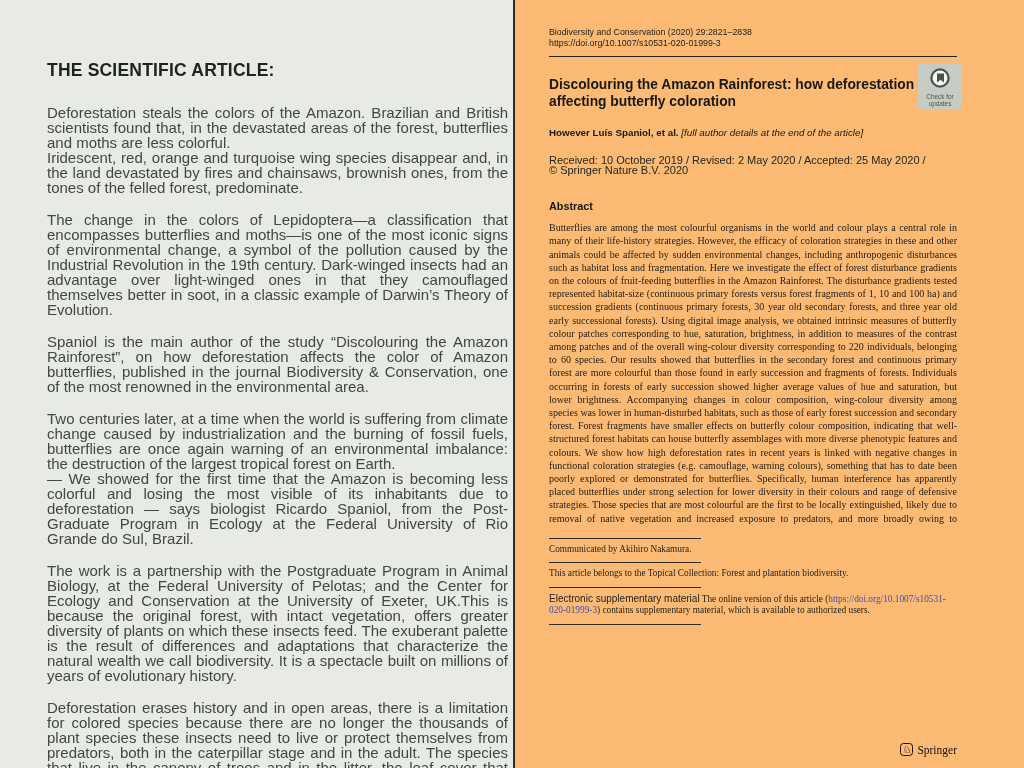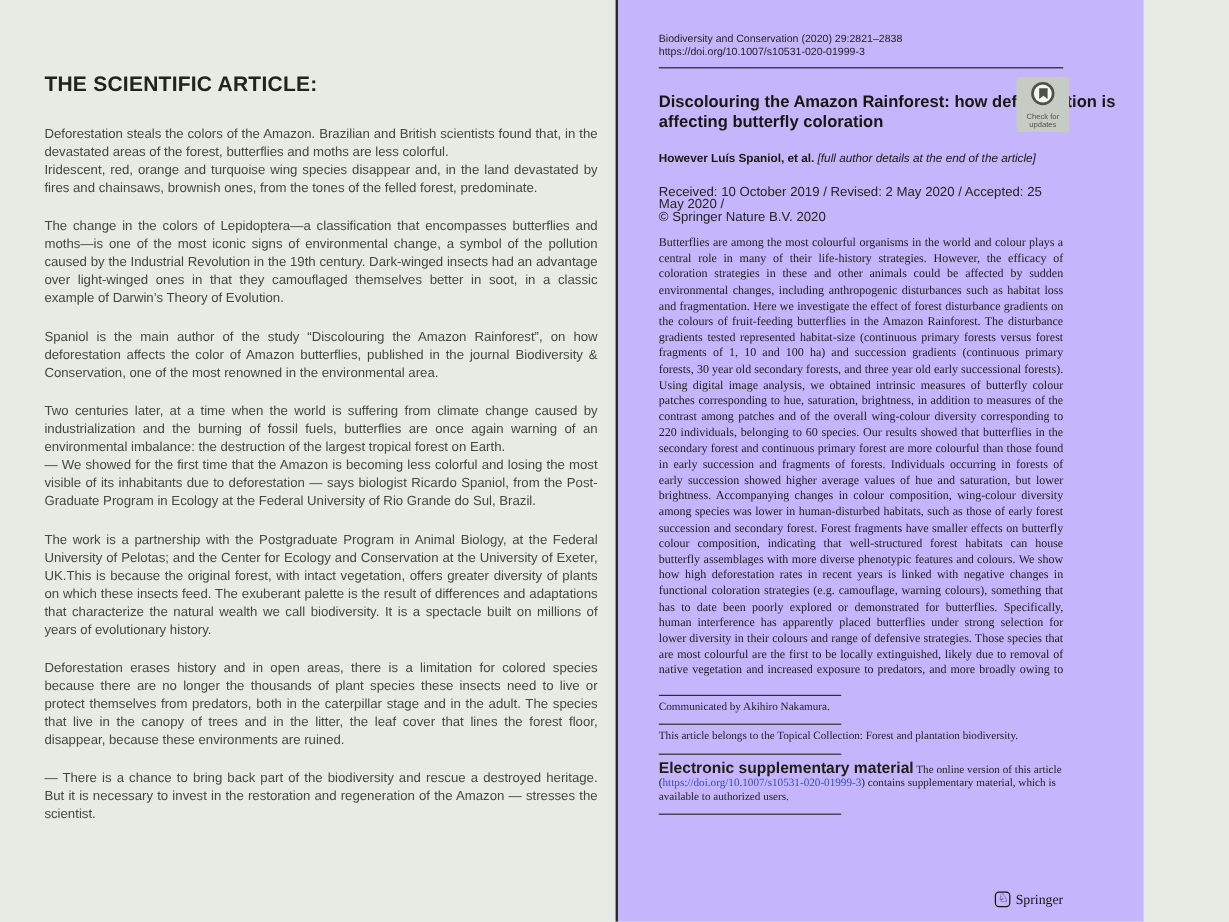--- a/index.html
+++ b/index.html
@@ -6,40 +6,40 @@
   body {
     width:1024px; height:768px; overflow:hidden;
     font-family:"Liberation Sans", sans-serif;
     background:#e7ebe3;
   }
   .stage { position:relative; width:1024px; height:768px; background:#e7ebe3; }
 
   
   .left-panel {
     position:absolute; left:0; top:0; width:513px; height:768px;
-    padding:60px 0 0 37px; box-sizing:border-box;
+    padding:60px 0 0 47px; box-sizing:border-box;
   }
   .left-panel h1 {
     margin:0 0 24px 0; font-size:17.5px; letter-spacing:.2px;
     color:#20241f; font-weight:bold;
   }
   .news-p {
     width:461px; margin:0 0 17px 0;
-    font-size:11px; line-height:15px; color:#434743;
+    font-size:15px; line-height:15px; color:#434743;
     text-align:justify; white-space:pre-line;
   }
   .news-p.gap-lg { margin-top:27px; }
 
   
   .divider { position:absolute; left:513px; top:0; width:2px; height:768px; background:#2b2b2b; }
 
   
   .right-panel {
-    position:absolute; left:515px; top:0; width:438px; height:768px;
-    background:#c4b5fd; box-sizing:border-box;
+    position:absolute; left:515px; top:0; width:509px; height:768px;
+    background:#fdba74; box-sizing:border-box;
     padding:27px 67px 0 34px; color:#1b1d15;
   }
   .jline { font-size:8.8px; line-height:11px; color:#1c1f1a; }
   .rule-top { border-top:1.6px solid #20231e; margin-top:7px; }
   .section-bar {
     margin-top:2px; width:258px; background:#a4aba1; color:#15180f;
     font-weight:bold; font-size:8.8px; letter-spacing:.3px; padding:3px 6px;
   }
   .paper-title {
     margin:20px 0 0 0; font-size:13.8px; line-height:16.8px;
@@ -50,21 +50,21 @@
   .a-note { font-weight:normal; font-style:italic; }
   .dates { margin-top:17px; font-size:11px; line-height:10.8px; color:#23261e; }
   .abs-h { margin:24px 0 0 0; font-size:10.8px; font-weight:bold; color:#15170e; }
   .abstract {
     margin:9px 0 0 0; font-family:"Liberation Serif", serif;
     font-size:10px; line-height:13.2px; color:#1b1d15;
     text-align:justify; text-align-last:justify;
   }
   .footnotes { margin-top:13px; font-family:"Liberation Serif", serif; font-size:9.3px; line-height:11.5px; color:#1d1f17; }
   .fn-rule { width:152px; border-top:1px solid #2c2e28; margin:7px 0 5px 0; }
-  .esm-label { font-family:"Liberation Sans", sans-serif; font-weight:bold; font-size:13px; }
+  .esm-label { font-family:"Liberation Sans", sans-serif; font-weight:normal; font-size:10px; }
   .doi-link { color:#3b4fb0; text-decoration:none; cursor:pointer; }
 
   
   .check-badge {
     position:absolute; top:64px; right:62px; width:44px;
     background:#c6ccc4; border-radius:3px; padding:3px 0 2px 0; text-align:center;
   }
   .check-badge .cb-txt { font-size:6.4px; line-height:7.2px; color:#4e534d; }
 
   
@@ -120,20 +120,21 @@
     <div class="authors">
       <span class="a-name">However Luís Spaniol, et al.</span>
       <span class="a-note">[full author details at the end of the article]</span>
     </div>
 
     <div class="dates">
       <div>Received: 10 October 2019 / Revised: 2 May 2020 / Accepted: 25 May 2020 /</div>
       <div>© Springer Nature B.V. 2020</div>
     </div>
 
+    <h3 class="abs-h">Abstract</h3>
     <p class="abstract">Butterflies are among the most colourful organisms in the world and colour plays a central role in many of their life-history strategies. However, the efficacy of coloration strategies in these and other animals could be affected by sudden environmental changes, including anthropogenic disturbances such as habitat loss and fragmentation. Here we investigate the effect of forest disturbance gradients on the colours of fruit-feeding butterflies in the Amazon Rainforest. The disturbance gradients tested represented habitat-size (continuous primary forests versus forest fragments of 1, 10 and 100 ha) and succession gradients (continuous primary forests, 30 year old secondary forests, and three year old early successional forests). Using digital image analysis, we obtained intrinsic measures of butterfly colour patches corresponding to hue, saturation, brightness, in addition to measures of the contrast among patches and of the overall wing-colour diversity corresponding to 220 individuals, belonging to 60 species. Our results showed that butterflies in the secondary forest and continuous primary forest are more colourful than those found in early succession and fragments of forests. Individuals occurring in forests of early succession showed higher average values of hue and saturation, but lower brightness. Accompanying changes in colour composition, wing-colour diversity among species was lower in human-disturbed habitats, such as those of early forest succession and secondary forest. Forest fragments have smaller effects on butterfly colour composition, indicating that well-structured forest habitats can house butterfly assemblages with more diverse phenotypic features and colours. We show how high deforestation rates in recent years is linked with negative changes in functional coloration strategies (e.g. camouflage, warning colours), something that has to date been poorly explored or demonstrated for butterflies. Specifically, human interference has apparently placed butterflies under strong selection for lower diversity in their colours and range of defensive strategies. Those species that are most colourful are the first to be locally extinguished, likely due to removal of native vegetation and increased exposure to predators, and more broadly owing to</p>
 
     <div class="footnotes">
       <div class="fn-rule"></div>
       <div>Communicated by Akihiro Nakamura.</div>
       <div class="fn-rule"></div>
       <div>This article belongs to the Topical Collection: Forest and plantation biodiversity.</div>
       <div class="fn-rule"></div>
       <div>
         <span class="esm-label">Electronic supplementary material</span><span> The online version of this article (</span><a class="doi-link">https://doi.org/10.1007/s10531-020-01999-3</a><span>) contains supplementary material, which is available to authorized users.</span>

